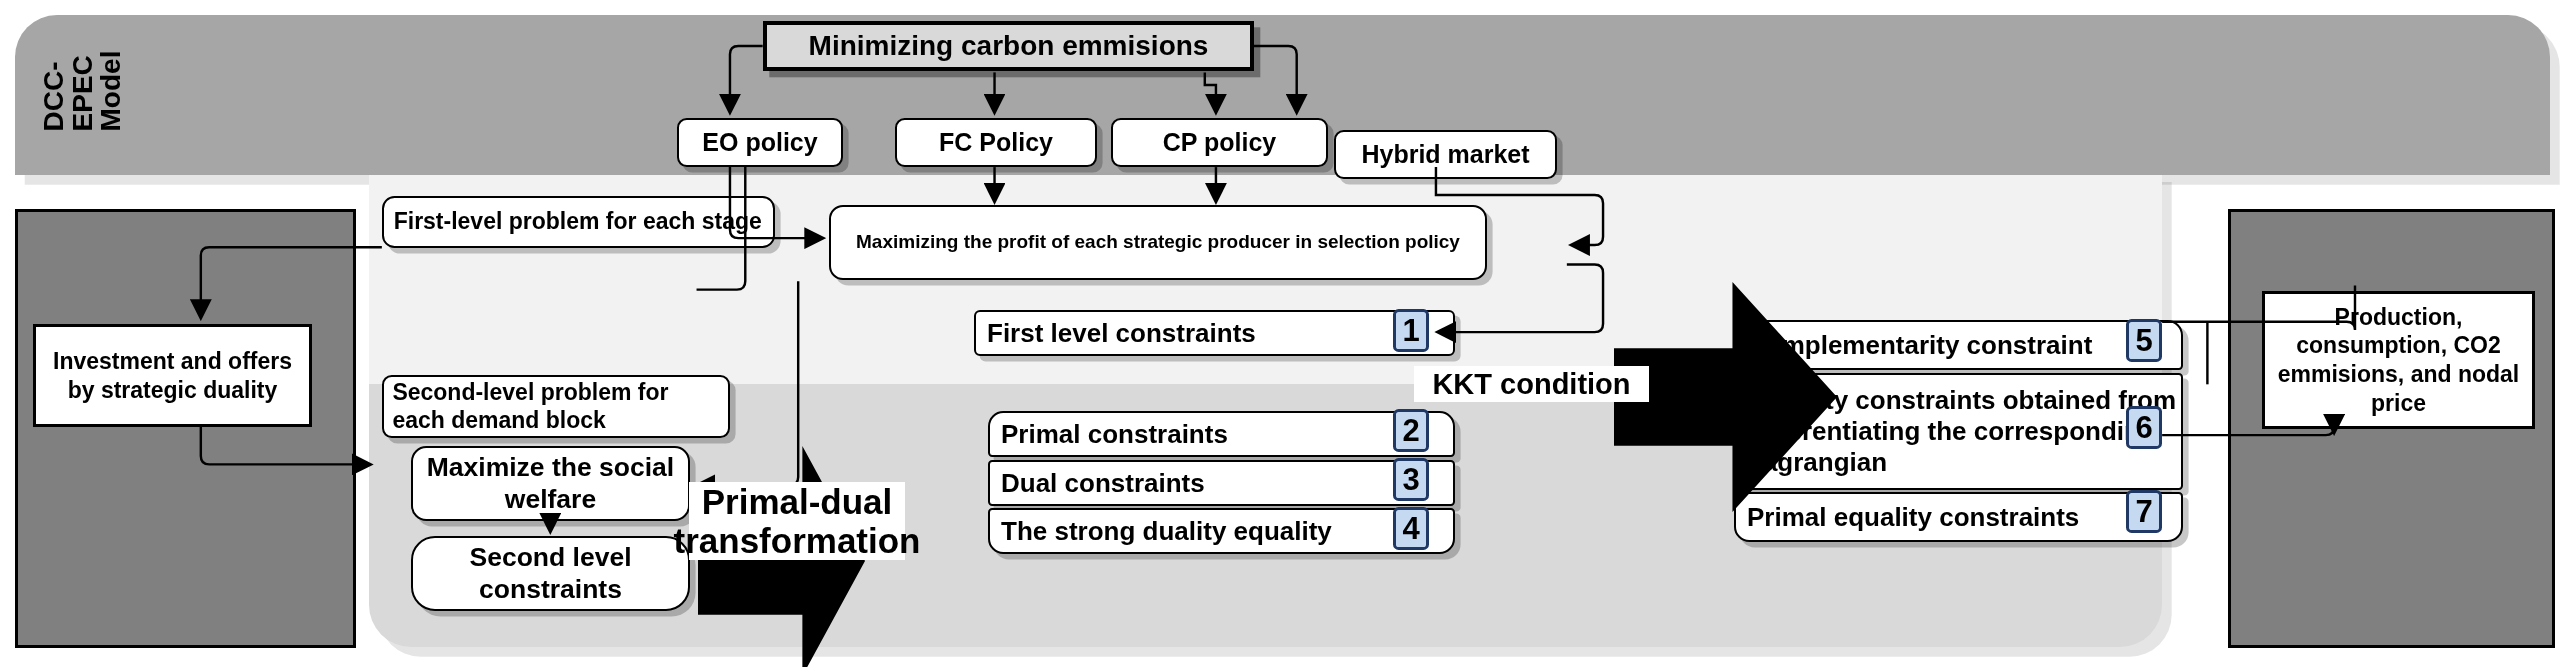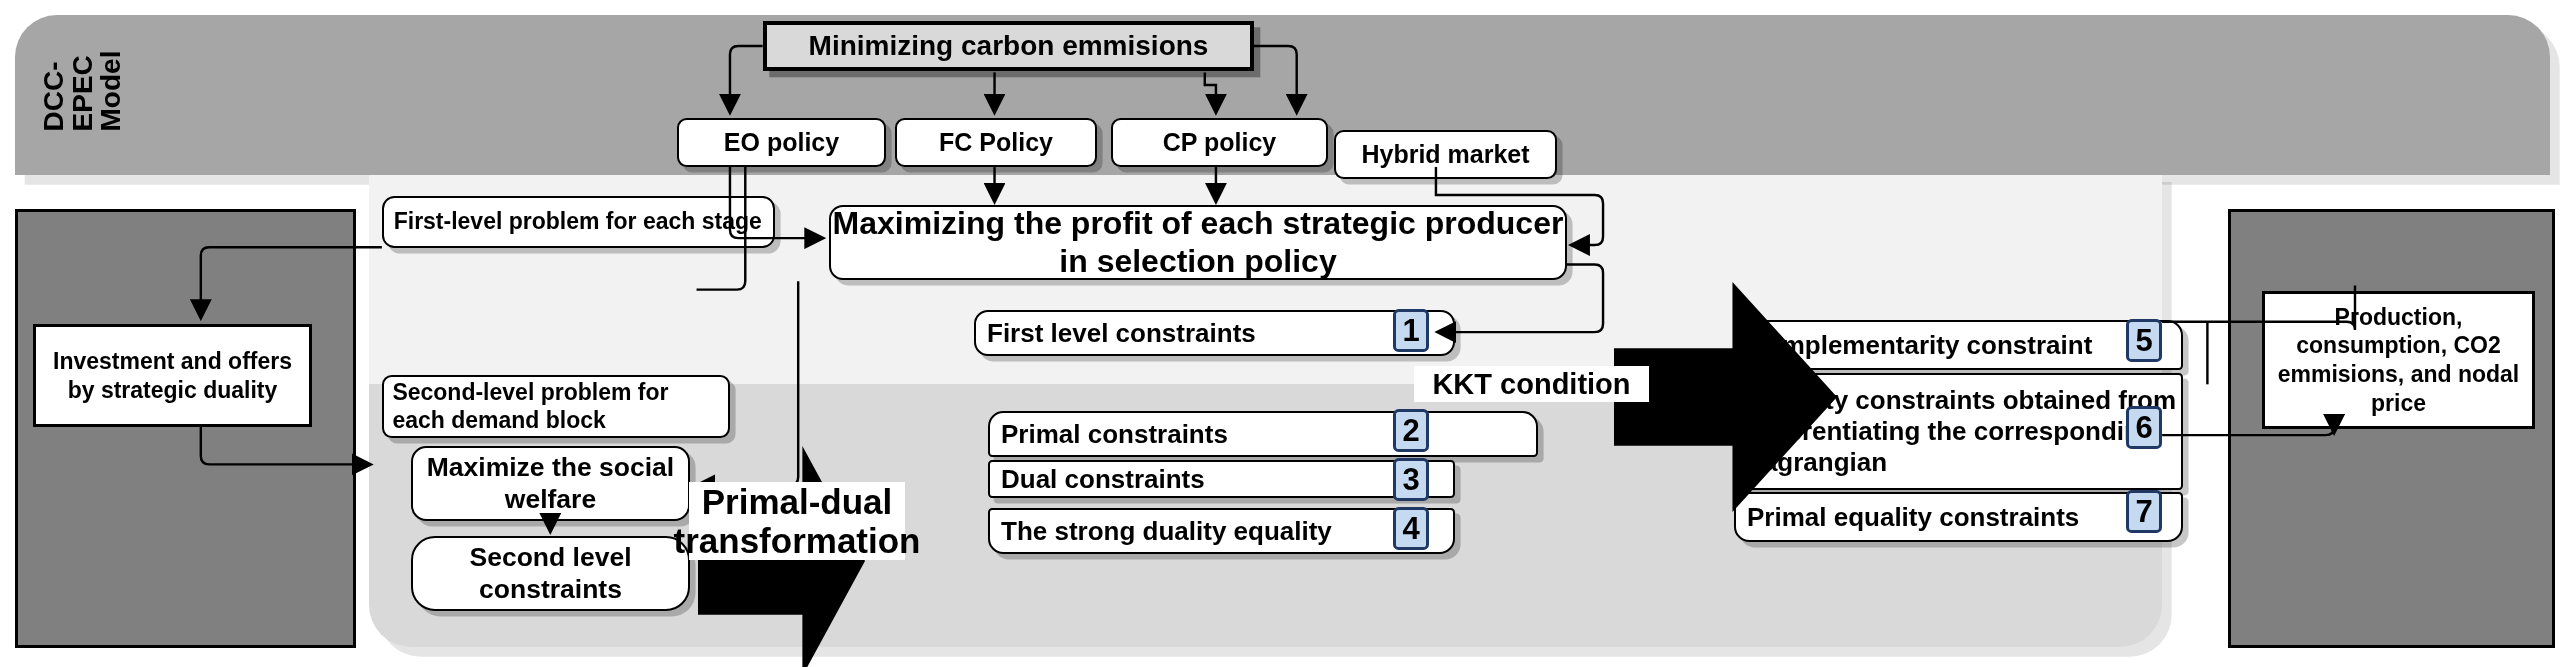--- a/index.html
+++ b/index.html
@@ -73,34 +73,34 @@
     border: 4.2px solid #000000;
     font-size: 28px;
     box-shadow: 6.3px 6.3px 0 0 rgba(0,0,0,0.35);
   }
 
   .policy-box {
     top: 118px; height: 49px;
     font-size: 25px;
     border-radius: 9.7px;
   }
-  #policy-eo     { left: 677px;  width: 209px; }
+  #policy-eo     { left: 677px;  width: 166px; }
   #policy-fc     { left: 895px; width: 202px; }
   #policy-cp     { left: 1111px; width: 217px; }
   #policy-hybrid { left: 1334px; width: 223px; margin-top: 12px; }
 
   #first-level-label {
     left: 382px; top: 196px; width: 393px; height: 52px;
     font-size: 23px;
     border-radius: 12.5px;
     justify-content: flex-start; text-align: left; padding: 0 9.7px;
   }
   #max-profit-box {
-    left: 829px; top: 205px; width: 738px; height: 75px;
-    font-size: 32px;
+    left: 829px; top: 205px; width: 658px; height: 75px;
+    font-size: 19px;
     border-radius: 14px;
   }
   #second-level-label {
     left: 382px; top: 375px; width: 348px; height: 63px;
     font-size: 23px;
     border-radius: 9.7px;
     justify-content: flex-start; text-align: left; padding: 0 8.4px;
   }
   #max-welfare-box {
     left: 411px; top: 446px; width: 279px; height: 75px;
@@ -112,23 +112,23 @@
     font-size: 26.5px;
     border-radius: 24px;
   }
 
   
   .crow {
     justify-content: flex-start; text-align: left;
     font-size: 26px;
     padding-left: 11px;
   }
-  #c1 { left: 974px; top: 310px; width: 481px; height: 46px; border-radius: 14px; }
-  #c2 { left: 988px; top: 411px; width: 550px; height: 46px; border-radius: 15.3px 15.3px 4.2px 4.2px; }
-  #c3 { left: 988px; top: 460px; width: 467px; height: 38px; border-radius: 4.2px; }
+  #c1 { left: 974px; top: 310px; width: 481px; height: 46px; border-radius: 6px; }
+  #c2 { left: 988px; top: 411px; width: 467px; height: 46px; border-radius: 15.3px 15.3px 4.2px 4.2px; }
+  #c3 { left: 988px; top: 460px; width: 467px; height: 46px; border-radius: 4.2px; }
   #c4 { left: 988px; top: 508px; width: 467px; height: 46px; border-radius: 4.2px 4.2px 15.3px 15.3px; }
 
   
   #c5 { left: 1734px; top: 320px; width: 449px; height: 50px; border-radius: 15.3px 15.3px 4.2px 4.2px; }
   #c6 { left: 1734px; top: 373px; width: 449px; height: 117px;
         border-radius: 4.2px; font-size: 26px; line-height: 1.2; align-items: center; }
   #c7 { left: 1734px; top: 492px; width: 449px; height: 50px; border-radius: 4.2px 4.2px 15.3px 15.3px; }
 
   
   .badge {

